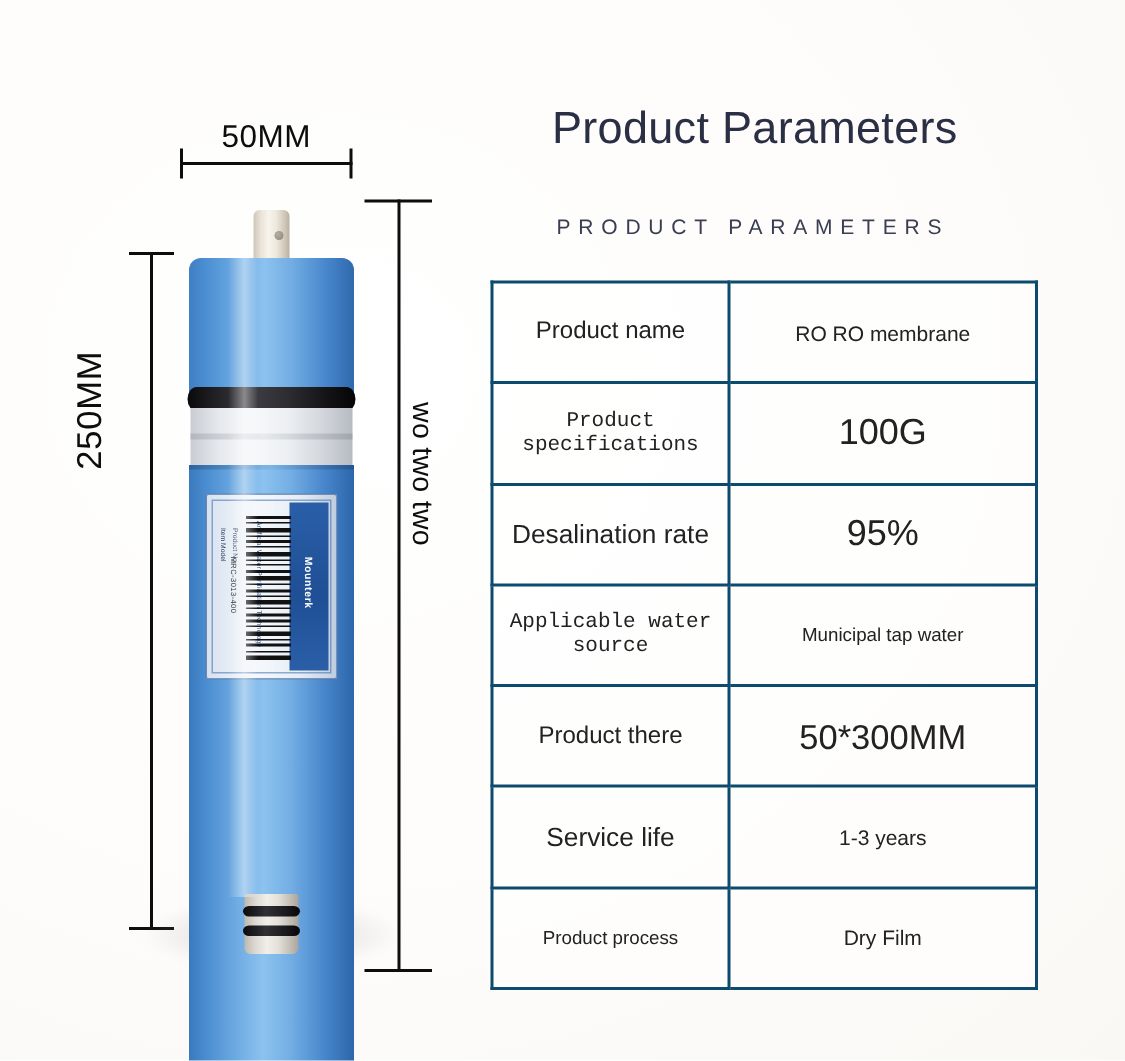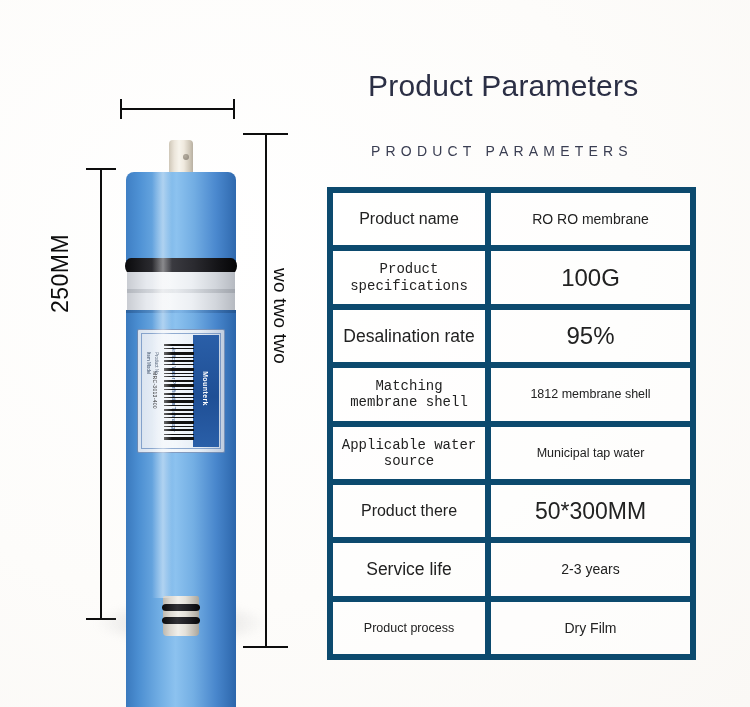--- a/index.html
+++ b/index.html
@@ -403,21 +403,21 @@
     position: absolute;
     left: 0; top: 187px;
     width: 365px; height: 473px;
     border: 1px solid #9b9b9b;
     border-collapse: collapse;
     background: rgba(255,255,255,.55);
     table-layout: fixed;
   }
   .spec-table tr { height: 52.5px; }
   .spec-table td {
-    border: 6px solid #0c4a6e;
+    border: 2px solid #0c4a6e;
     padding: 2px 8px;
     vertical-align: middle;
     text-align: center;
     color: #222;
     line-height: 1.15;
   }
   .spec-table td.k { width: 158px; }
   .spec-table td.v { width: 205px; }
 
   
@@ -432,20 +432,21 @@
   .v.s-xxl { font-size: 23px; }
 </style>
 </head>
 <body>
 
 <div class="page-wash"></div>
 
 <div class="product-panel">
 
   <div class="dim-width"></div>
+  <div class="dim-width-label">50MM</div>
 
   <div class="dim-left-line"></div>
   <div class="dim-left-label">250MM</div>
 
   <div class="dim-right-line"></div>
   <div class="dim-right-label">wo two two</div>
 
   <div class="membrane">
     <div class="shadow"></div>
 
@@ -522,34 +523,30 @@
         </tr>
         <tr>
           <td class="k s-md">Product specifications</td>
           <td class="v s-xl">100G</td>
         </tr>
         <tr>
           <td class="k s-xl">Desalination rate</td>
           <td class="v s-xl">95%</td>
         </tr>
         <tr>
-          <td class="k s-md">Matching membrane shell</td>
-          <td class="v s-sm">1812 membrane shell</td>
-        </tr>
-        <tr>
           <td class="k s-md">Applicable water source</td>
           <td class="v s-sm">Municipal tap water</td>
         </tr>
         <tr>
           <td class="k s-lg">Product there</td>
           <td class="v s-xxl">50*300MM</td>
         </tr>
         <tr>
           <td class="k s-xl">Service life</td>
-          <td class="v s-md">2-3 years</td>
+          <td class="v s-md">1-3 years</td>
         </tr>
         <tr>
           <td class="k s-sm">Product process</td>
           <td class="v s-md">Dry Film</td>
         </tr>
       </tbody>
   </table>
 </div>
 
 </body></html>

